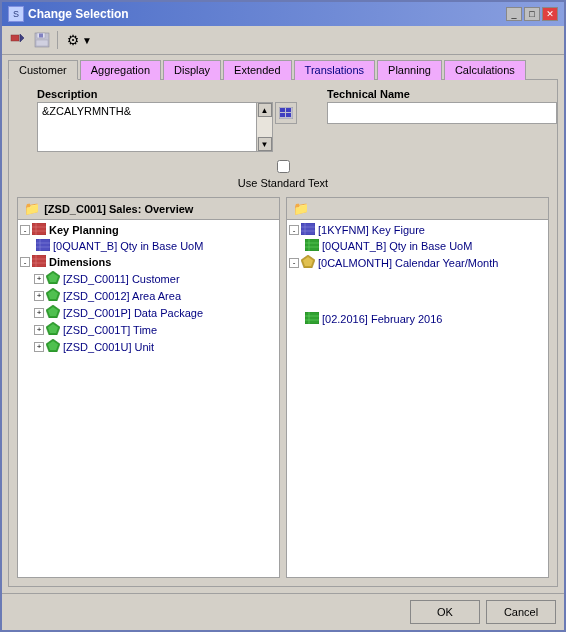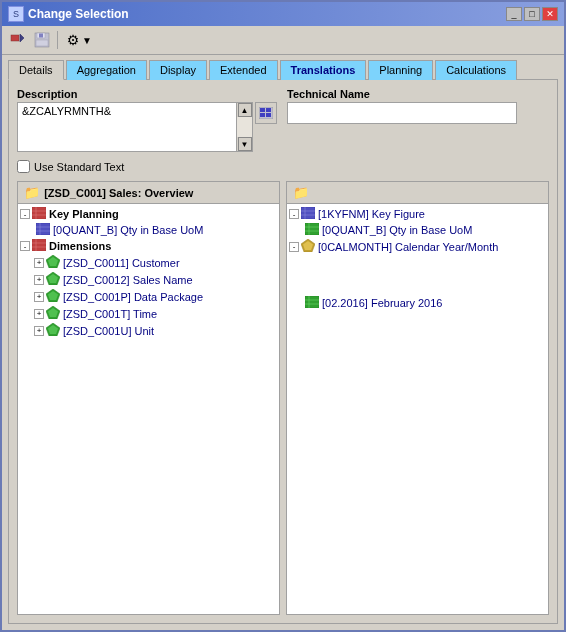--- a/index.html
+++ b/index.html
@@ -89,38 +89,38 @@
       display: flex;
       background: #d4d0c8;
       padding: 4px 6px 0 6px;
       flex-shrink: 0;
     }
 
     .tab {
       padding: 3px 10px;
       border: 1px solid #a0a0a0;
       border-bottom: none;
-      background: #7dd3fc;
+      background: #f0abfc;
       cursor: pointer;
       font-size: 11px;
       margin-right: 2px;
       position: relative;
       top: 1px;
     }
 
     .tab.active {
       background: #d4d0c8;
       border-bottom: 1px solid #d4d0c8;
       font-weight: normal;
       z-index: 2;
     }
 
     .tab.translations-tab {
       color: #000080;
-      font-weight: bold;
+      font-weight: normal;
     }
 
     .content {
       flex: 1;
       background: #d4d0c8;
       border: 1px solid #a0a0a0;
       margin: 0 6px 6px 6px;
       padding: 8px;
       display: flex;
       flex-direction: column;
@@ -131,20 +131,21 @@
     .field-row {
       display: flex;
       gap: 10px;
       align-items: flex-start;
     }
 
     .field-group {
       display: flex;
       flex-direction: column;
       gap: 2px;
+      margin-left: 20px;
     }
 
     .field-label {
       font-size: 11px;
       font-weight: bold;
       color: #000;
     }
 
     .field-input-wrapper {
       display: flex;
@@ -205,20 +206,21 @@
       padding: 2px 4px;
       font-size: 11px;
       width: 230px;
       height: 22px;
     }
 
     .checkbox-row {
       display: flex;
       align-items: center;
       gap: 4px;
+      flex-direction: column;
     }
 
     .checkbox-row input[type="checkbox"] {
       margin: 0;
     }
 
     .panels {
       display: flex;
       gap: 6px;
       flex: 1;
@@ -334,21 +336,21 @@
       </svg>
     </div>
     <div class="toolbar-separator"></div>
     <div class="toolbar-btn" title="Settings" style="font-size:14px;">
       <span>⚙</span>
     </div>
     <span style="font-size:10px;margin-left:-4px;margin-top:6px;">▼</span>
   </div>
 
   <div class="tabs">
-    <div class="tab active">Details</div>
+    <div class="tab active">Customer</div>
     <div class="tab">Aggregation</div>
     <div class="tab">Display</div>
     <div class="tab">Extended</div>
     <div class="tab translations-tab">Translations</div>
     <div class="tab">Planning</div>
     <div class="tab">Calculations</div>
   </div>
 
   <div class="content">
 
@@ -444,21 +446,21 @@
             <span class="tree-text">[ZSD_C0011] Customer</span>
           </div>
           <div class="tree-item" style="padding-left:14px;">
             <span class="tree-expand">+</span>
             <span style="margin-right:3px;">
               <svg width="14" height="13" viewBox="0 0 14 13">
                 <polygon points="7,0 14,5 11,13 3,13 0,5" fill="#30a030" stroke="#208020" stroke-width="0.5"></polygon>
                 <polygon points="7,2 12,5.5 10,11 4,11 2,5.5" fill="#50c050" stroke="none"></polygon>
               </svg>
             </span>
-            <span class="tree-text">[ZSD_C0012] Sales Name</span>
+            <span class="tree-text">[ZSD_C0012] Area Area</span>
           </div>
           <div class="tree-item" style="padding-left:14px;">
             <span class="tree-expand">+</span>
             <span style="margin-right:3px;">
               <svg width="14" height="13" viewBox="0 0 14 13">
                 <polygon points="7,0 14,5 11,13 3,13 0,5" fill="#30a030" stroke="#208020" stroke-width="0.5"></polygon>
                 <polygon points="7,2 12,5.5 10,11 4,11 2,5.5" fill="#50c050" stroke="none"></polygon>
               </svg>
             </span>
             <span class="tree-text">[ZSD_C001P] Data Package</span>
@@ -537,13 +539,17 @@
                 <line x1="4" y1="0" x2="4" y2="12" stroke="#70e070" stroke-width="0.5"></line>
               </svg>
             </span>
             <span class="tree-text">[02.2016] February 2016</span>
           </div>
         </div>
       </div>
     </div>
   </div>
 
+  <div class="footer">
+    <button class="footer-btn">OK</button>
+    <button class="footer-btn">Cancel</button>
+  </div>
 </div>
 
 </body></html>

